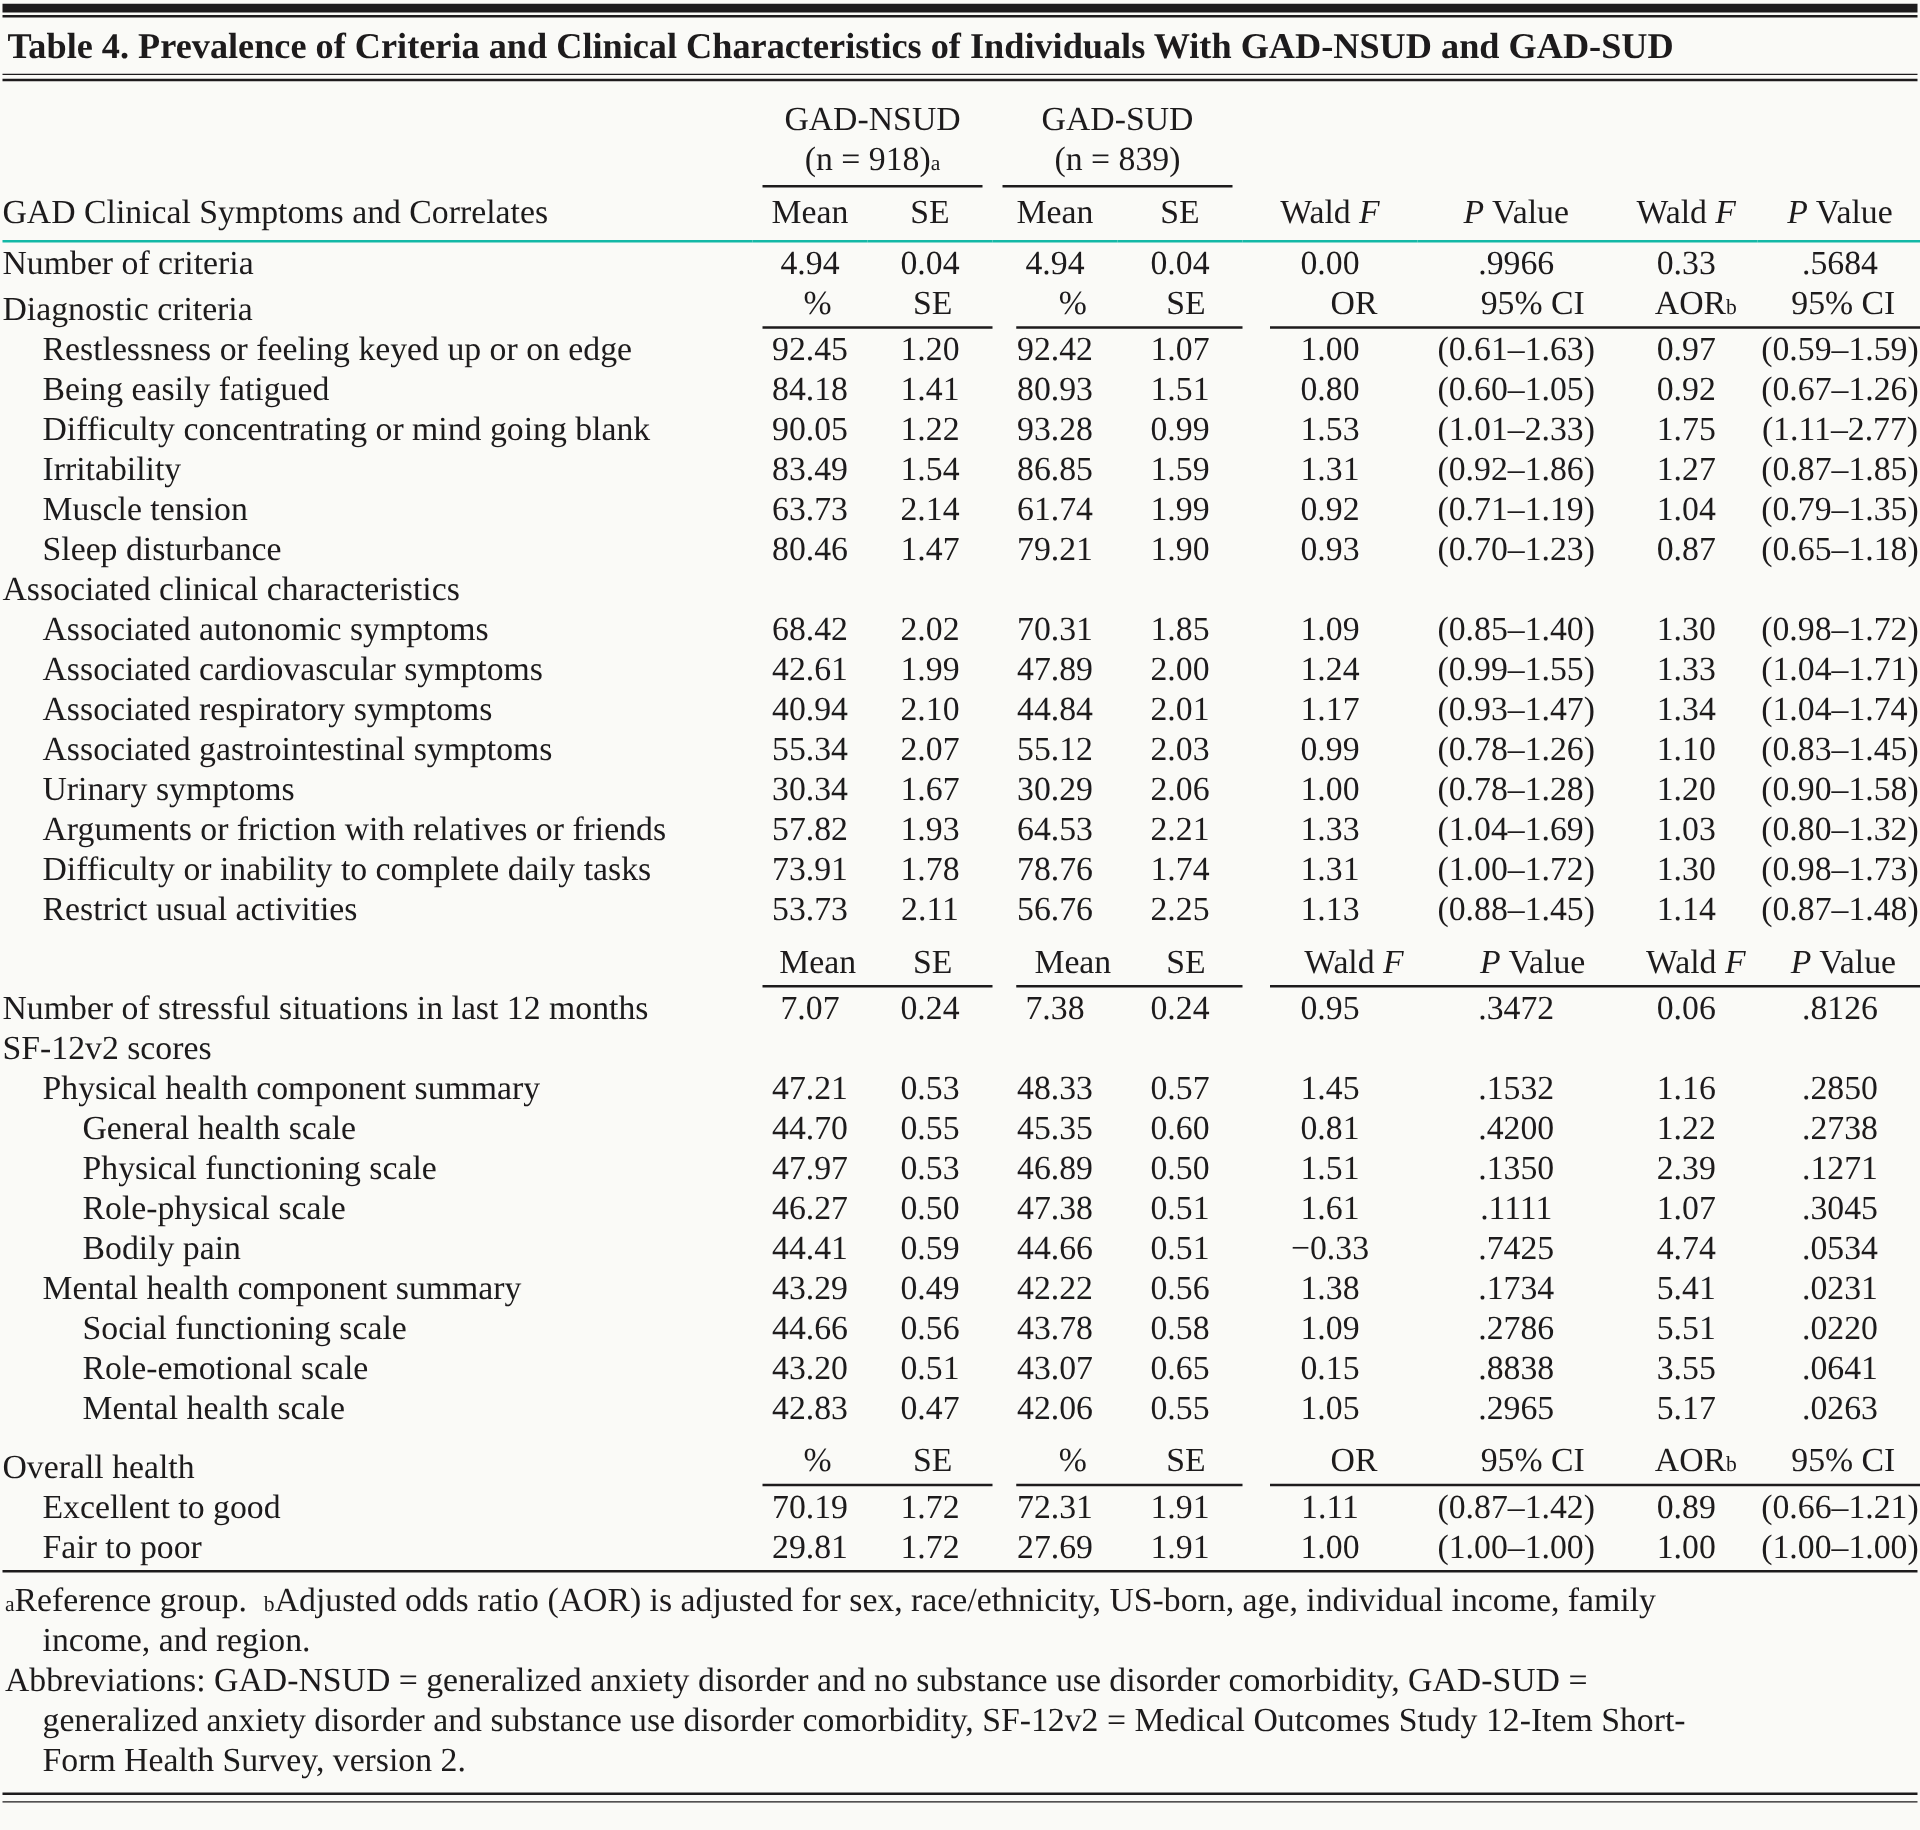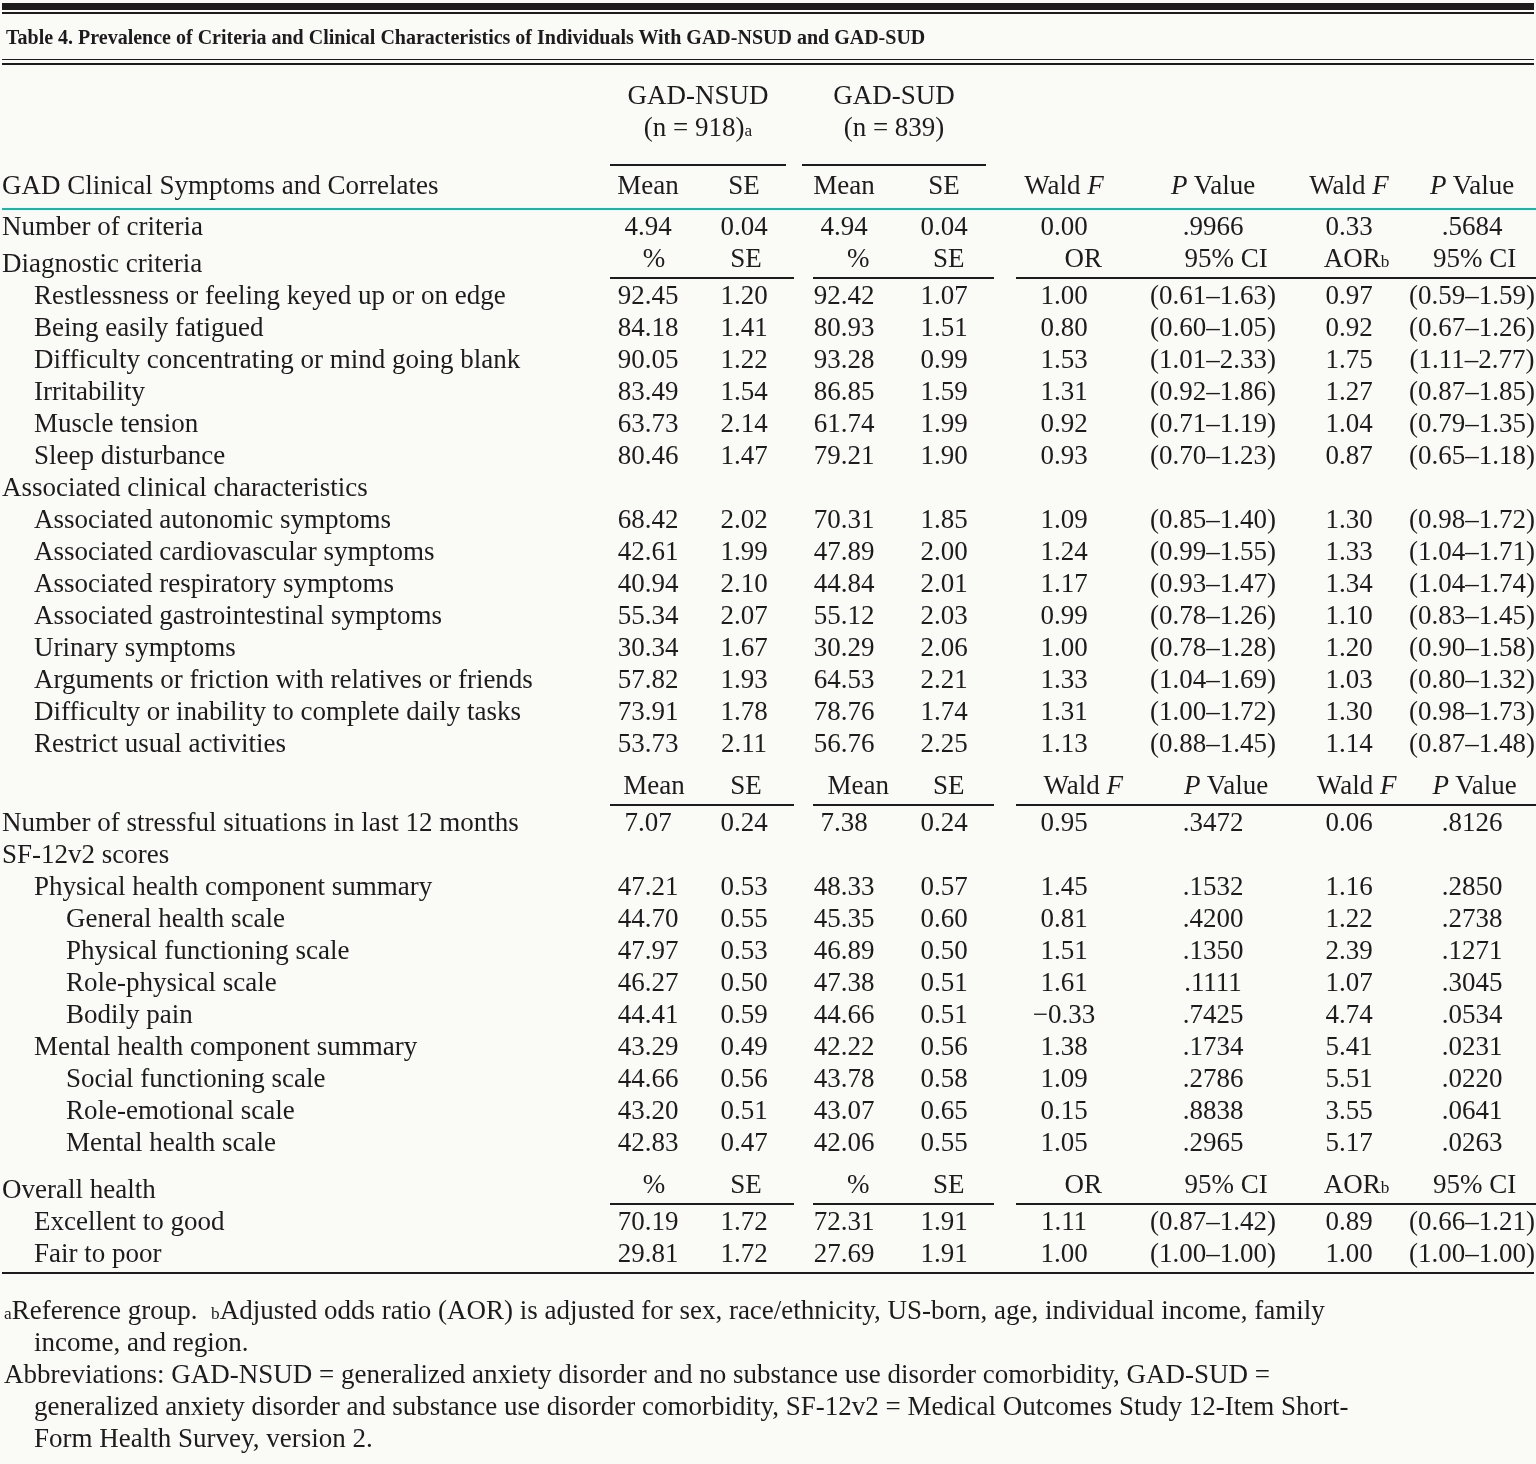--- a/index.html
+++ b/index.html
@@ -9,36 +9,36 @@
     color: #1d1b1c;
     font-family: "Liberation Serif", "DejaVu Serif", serif;
     font-size: 27px;
     line-height: 32px;
     padding: 0 2px;
   }
   .top-black { height: 7px; background: #1d1b1c; margin-top: 3px; }
   .top-thin  { height: 2px; background: #1d1b1c; margin-top: 2px; }
   .title {
     font-weight: bold;
-    font-size: 20px;
+    font-size: 29px;
     line-height: 38px;
     padding: 4px 4px 3px 4px;
     white-space: nowrap;
   }
   .title-rule { height: 3px; border-top: 1.5px solid #1d1b1c; border-bottom: 2.5px solid #1d1b1c; }
 
   table { border-collapse: collapse; table-layout: fixed; width: 1532px; margin-top: 14px; }
   td { padding: 0; text-align: center; vertical-align: bottom; line-height: 32px; }
   td.label { text-align: left; }
   .ind1 { padding-left: 32px; }
   .ind2 { padding-left: 64px; }
 
   
   .group-row td { vertical-align: bottom; padding-bottom: 0; }
-  .group-head { text-align: center; border-bottom: 2px solid #1d1b1c; margin: 0 8px; padding-bottom: 21px; }
+  .group-head { text-align: center; border-bottom: 2px solid #1d1b1c; margin: 0 8px; padding-bottom: 5px; }
   .main-head td { border-bottom: 2px solid #14b8a6; padding: 3px 0 7px 0; }
 
   
   .seg { display: flex; border-bottom: 2px solid #1d1b1c; padding-bottom: 3px; }
   .seg span { text-align: center; }
   td.g1 { padding-left: 8px; }
   td.g2 { padding-left: 19px; }
   td.g3 { padding-left: 22px; }
   .g1 .seg span:nth-child(1) { flex: 92 0 0; }
   .g1 .seg span:nth-child(2) { flex: 100 0 0; }
@@ -46,21 +46,21 @@
   .g3 .seg span:nth-child(1) { flex: 140 0 0; }
   .g3 .seg span:nth-child(2) { flex: 158 0 0; }
   .g3 .seg span:nth-child(3) { flex: 114 0 0; }
   .g3 .seg span:nth-child(4) { flex: 132 0 0; }
   tr.spacer td { padding-top: 10px; }
 
   sup, .sup { font-size: 64%; vertical-align: 38%; line-height: 0; }
   i { font-style: italic; }
 
   .rule-end { height: 0; border-top: 2.5px solid #1d1b1c; margin-top: 3px; }
-  .footnotes { width: 1380px; padding: 20px 0 4px 2px; }
+  .footnotes { width: 1380px; padding: 6px 0 4px 2px; }
   .fn { margin: 0; padding-left: 30px; text-indent: -30px; line-height: 32px; }
   .rule-bottom { border-top: 2.5px solid #1d1b1c; margin-top: 6px; }
   .rule-bottom2 { border-top: 1.5px solid #1d1b1c; margin-top: 5px; margin-bottom: 3px; }
 </style>
 </head>
 <body>
 
 <div class="page">
   <div class="top-black"></div>
   <div class="top-thin"></div>

